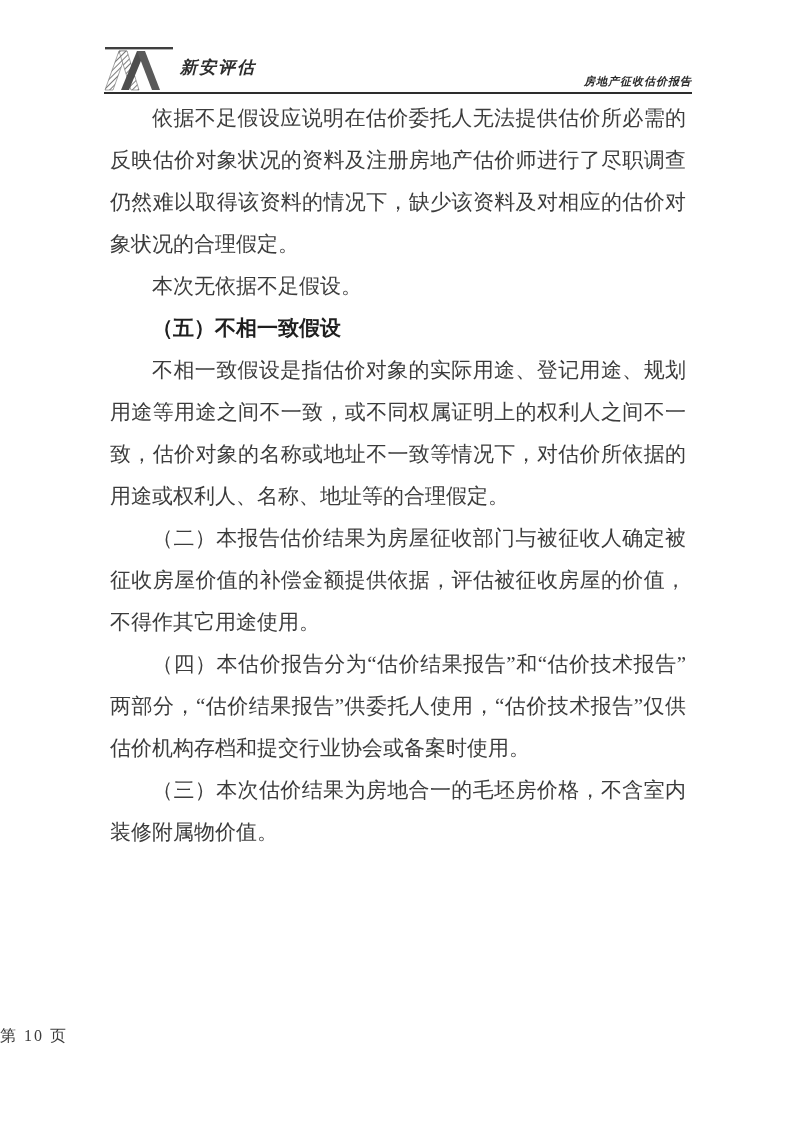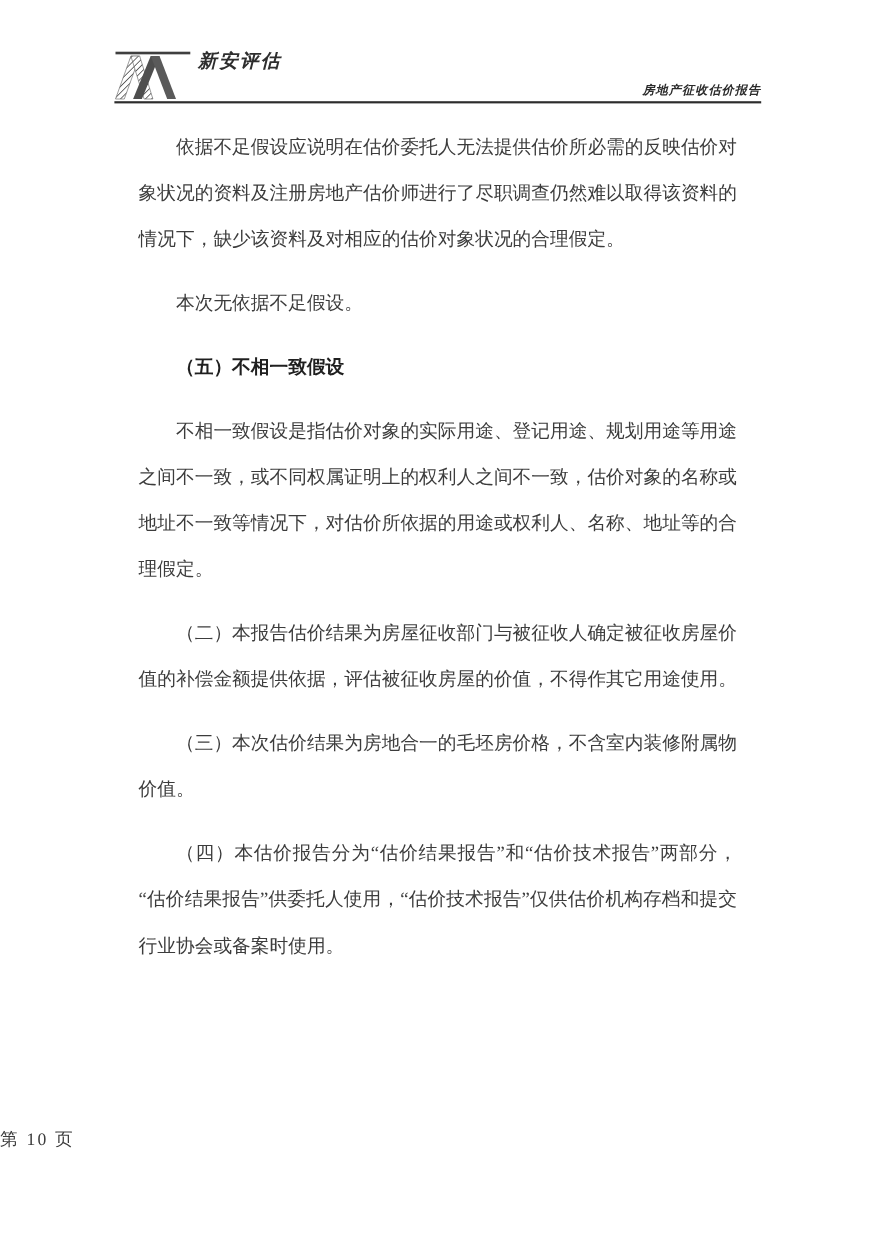--- a/index.html
+++ b/index.html
@@ -22,21 +22,21 @@
     left: 104px;
     top: 46px;
     width: 588px;
     height: 46px;
     display: flex;
     justify-content: space-between;
     align-items: flex-end;
   }
   .logo-wrap {
     display: flex;
-    align-items: flex-start;
+    align-items: center;
   }
   .logo-mark {
     width: 70px;
     height: 48px;
     display: block;
   }
   .logo-text {
     font-style: italic;
     font-weight: bold;
     font-size: 17px;
@@ -67,23 +67,23 @@
     position: absolute;
     left: 110px;
     top: 97px;
     width: 576px;
     font-size: 19px;
     line-height: 42px;
     color: #3c3c3c;
     text-align: justify;
   }
   .doc-body p, .doc-body h3, .doc-body h2 {
-    margin: 16px;
+    margin: 0;
     padding: 0;
-    font-size: 17px;
+    font-size: 21px;
     line-height: 42px;
   }
   .para {
     text-indent: 2em;
   }
   .sub-heading {
     text-indent: 2em;
     font-weight: bold;
     color: #1f1f1f;
   }
@@ -129,21 +129,21 @@
     <span class="header-title">房地产征收估价报告</span>
   </div>
   <div class="header-rule"></div>
 
   <div class="doc-body">
     <p class="para">依据不足假设应说明在估价委托人无法提供估价所必需的反映估价对象状况的资料及注册房地产估价师进行了尽职调查仍然难以取得该资料的情况下，缺少该资料及对相应的估价对象状况的合理假定。</p>
     <p class="para">本次无依据不足假设。</p>
     <h3 class="sub-heading">（五）不相一致假设</h3>
     <p class="para">不相一致假设是指估价对象的实际用途、登记用途、规划用途等用途之间不一致，或不同权属证明上的权利人之间不一致，估价对象的名称或地址不一致等情况下，对估价所依据的用途或权利人、名称、地址等的合理假定。</p>
     <p class="para">（二）本报告估价结果为房屋征收部门与被征收人确定被征收房屋价值的补偿金额提供依据，评估被征收房屋的价值，不得作其它用途使用。</p>
+    <p class="para">（四）本估价报告分为“估价结果报告”和“估价技术报告”两部分，“估价结果报告”供委托人使用，“估价技术报告”仅供估价机构存档和提交行业协会或备案时使用。</p>
     <p class="para">（三）本次估价结果为房地合一的毛坯房价格，不含室内装修附属物价值。</p>
-    <p class="para">（四）本估价报告分为“估价结果报告”和“估价技术报告”两部分，“估价结果报告”供委托人使用，“估价技术报告”仅供估价机构存档和提交行业协会或备案时使用。</p>
   </div>
 
   <div class="footer">
     <span>第 10 页</span>
   </div>
 
 </div>
 
 </body></html>

